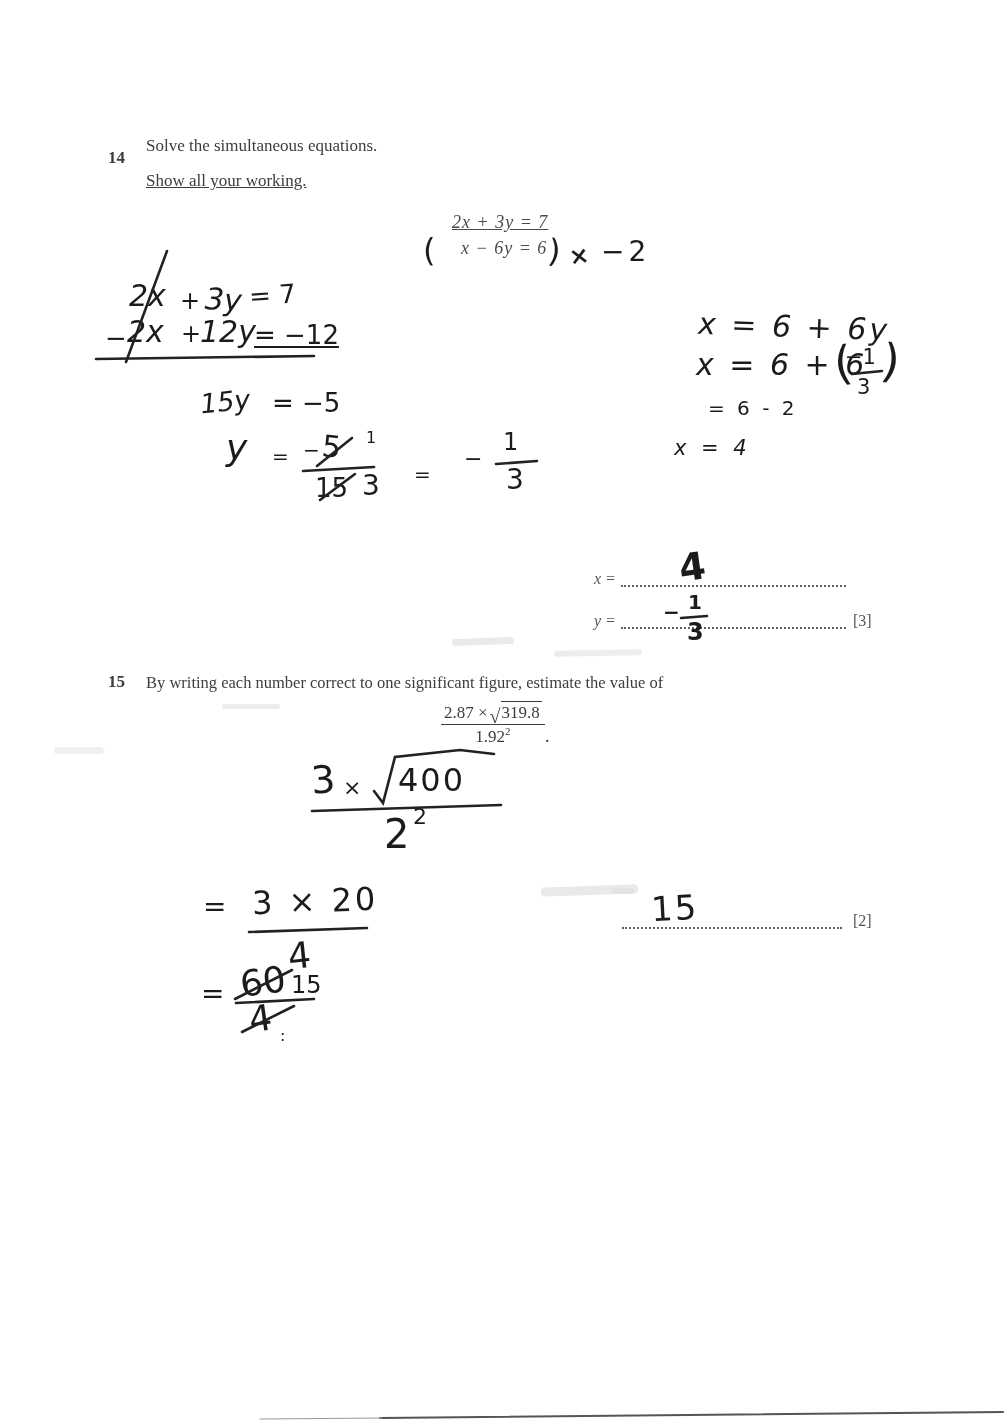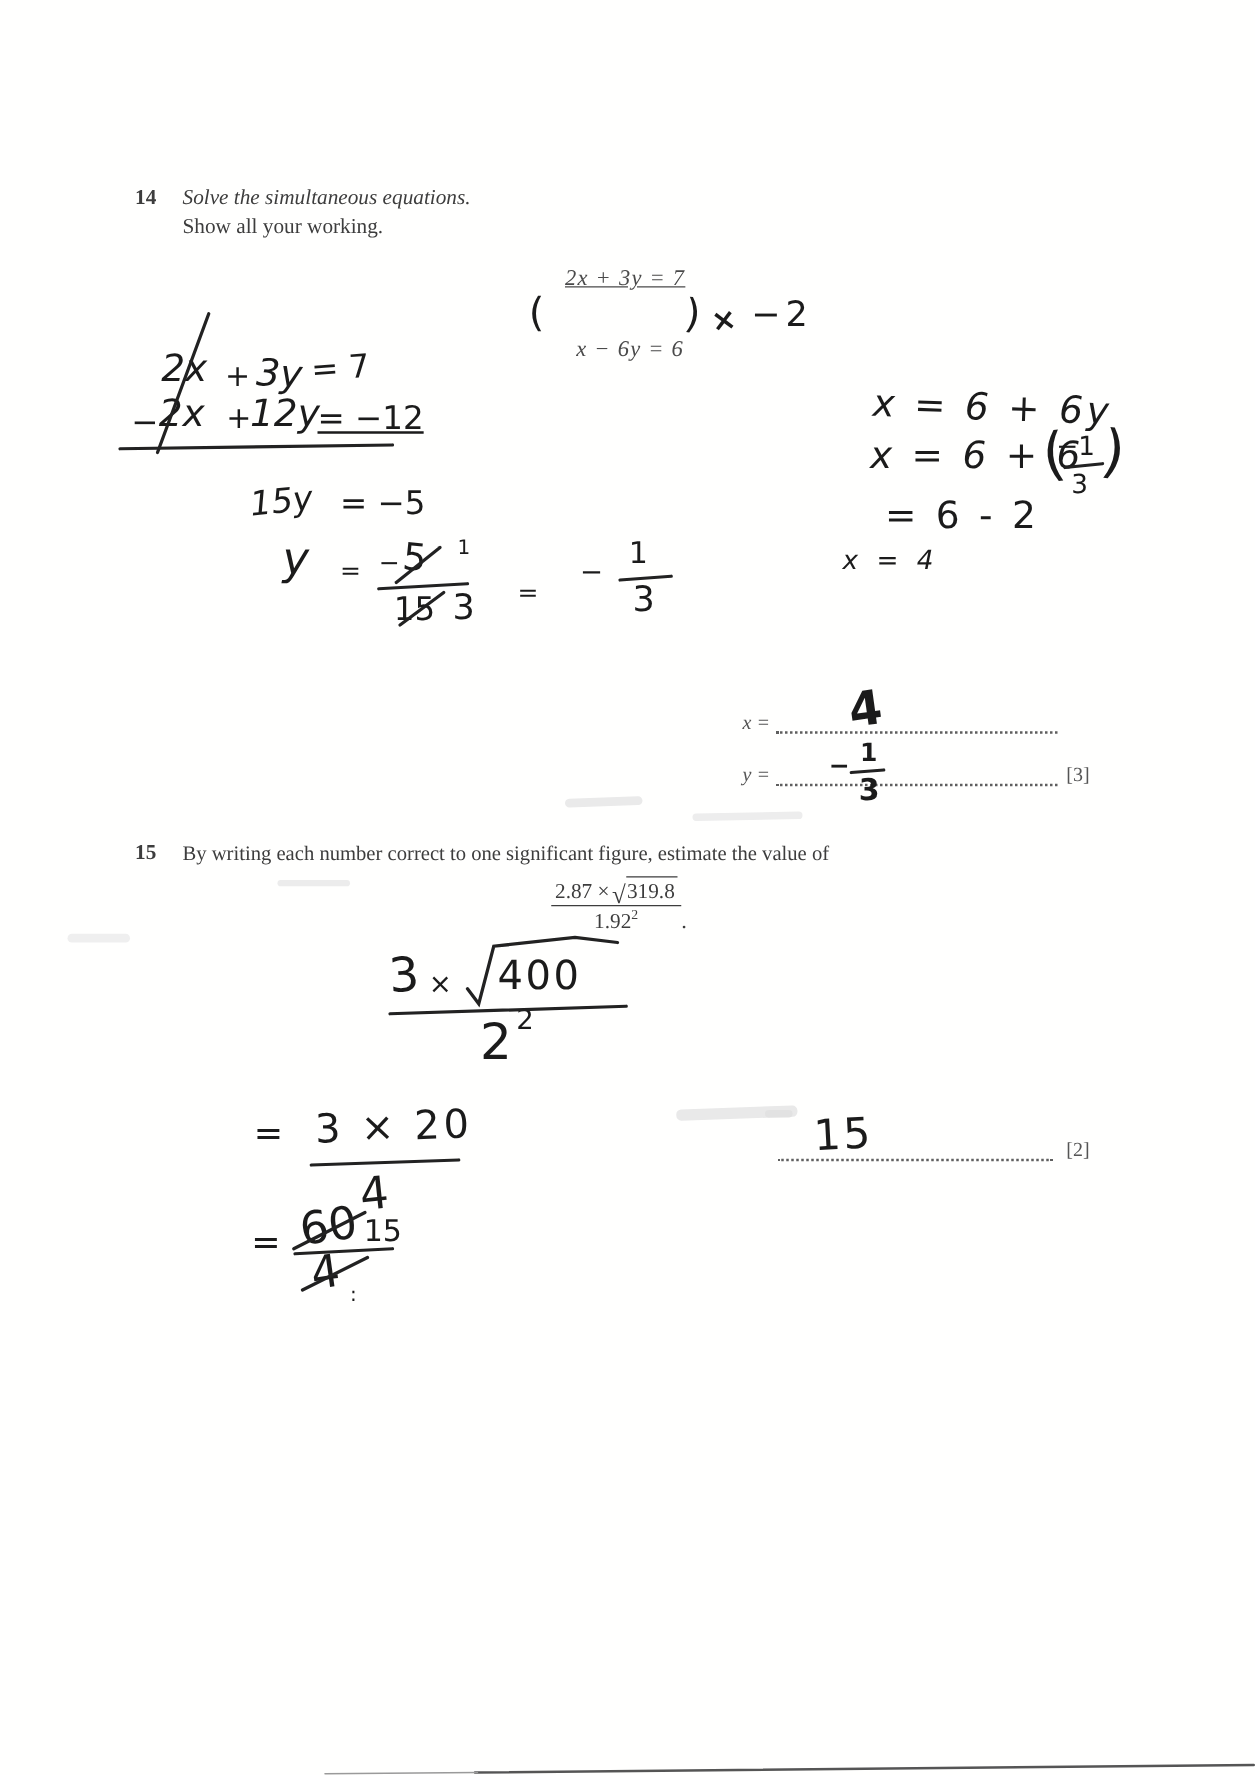--- a/index.html
+++ b/index.html
@@ -35,25 +35,25 @@
 <div class="page">
 
   <div class="smudge" style="left:452px;top:638px;width:62px;height:7px;background:#eaeaea;transform:rotate(-2deg);"></div>
   <div class="smudge" style="left:554px;top:650px;width:88px;height:6px;background:#ededed;transform:rotate(-1deg);"></div>
   <div class="smudge" style="left:222px;top:704px;width:58px;height:5px;background:#ececec;"></div>
   <div class="smudge" style="left:54px;top:747px;width:50px;height:7px;background:#efefef;"></div>
   <div class="smudge" style="left:541px;top:886px;width:97px;height:9px;background:#e9e9e9;transform:rotate(-2deg);"></div>
   <div class="smudge" style="left:612px;top:888px;width:22px;height:6px;background:#e2e2e2;"></div>
 
   <span class="pr qnum" style="left:108px;top:148px;">14</span>
-  <span class="pr" style="left:146px;top:148px;font-style:italic;">Solve the simultaneous equations.</span>
-  <span class="pr" style="left:146px;top:171px;">Show all your working.</span>
+  <span class="pr" style="left:146px;top:136px;">Solve the simultaneous equations.</span>
+  <span class="pr" style="left:146px;top:171px;text-decoration:underline;">Show all your working.</span>
 
   <span class="pr eq" style="left:452px;top:212px;text-decoration:underline;">2x + 3y = 7</span>
-  <span class="pr eq" style="left:461px;top:238px;margin-top:31px;">x − 6y = 6</span>
+  <span class="pr eq" style="left:461px;top:238px;">x − 6y = 6</span>
 
   <span class="hw" style="left:423px;top:234px;font-size:32px;">(</span>
   <span class="hw" style="left:548px;top:235px;font-size:32px;transform:rotate(6deg);">)</span>
   <span class="hw" style="left:569px;top:244px;font-size:24px;font-weight:bold;transform:rotate(-8deg);">×</span>
   <span class="hw" style="left:601px;top:238px;font-size:28px;letter-spacing:4px;">−2</span>
 
   <span class="hw it" style="left:129px;top:281px;font-size:30px;">2x</span>
   <span class="hw" style="left:180px;top:289px;font-size:24px;">+</span>
   <span class="hw it" style="left:205px;top:285px;font-size:30px;transform:rotate(3deg);">3y</span>
   <span class="hw" style="left:249px;top:282px;font-size:26px;transform:rotate(-4deg);">= 7</span>
@@ -78,21 +78,21 @@
   <span class="hw" style="left:464px;top:448px;font-size:22px;">−</span>
   <span class="hw" style="left:503px;top:430px;font-size:24px;">1</span>
   <span class="hw" style="left:506px;top:466px;font-size:28px;">3</span>
 
   <span class="hw it" style="left:698px;top:312px;font-size:30px;letter-spacing:3px;transform:rotate(2deg);">x = 6 + 6y</span>
   <span class="hw it" style="left:696px;top:350px;font-size:30px;letter-spacing:3px;">x = 6 + 6</span>
   <span class="hw" style="left:834px;top:340px;font-size:46px;transform:rotate(-6deg);">(</span>
   <span class="hw" style="left:845px;top:347px;font-size:21px;">−1</span>
   <span class="hw" style="left:857px;top:377px;font-size:21px;">3</span>
   <span class="hw" style="left:882px;top:338px;font-size:46px;transform:rotate(8deg);">)</span>
-  <span class="hw" style="left:708px;top:398px;font-size:30px;letter-spacing:3px;">= 6 - 2</span>
+  <span class="hw" style="left:708px;top:398px;font-size:20px;letter-spacing:3px;">= 6 - 2</span>
   <span class="hw it" style="left:674px;top:438px;font-size:21px;letter-spacing:4px;">x = 4</span>
 
   <span class="pr lbl" style="left:594px;top:570px;">x =</span>
   <div class="dotline" style="left:621px;top:569px;width:225px;"></div>
   <span class="hw" style="left:679px;top:548px;font-size:38px;font-weight:bold;transform:rotate(-8deg);">4</span>
 
   <span class="pr lbl" style="left:594px;top:612px;">y =</span>
   <div class="dotline" style="left:621px;top:611px;width:225px;"></div>
   <span class="hw" style="left:663px;top:602px;font-size:20px;font-weight:bold;">−</span>
   <span class="hw" style="left:688px;top:592px;font-size:20px;font-weight:bold;">1</span>

